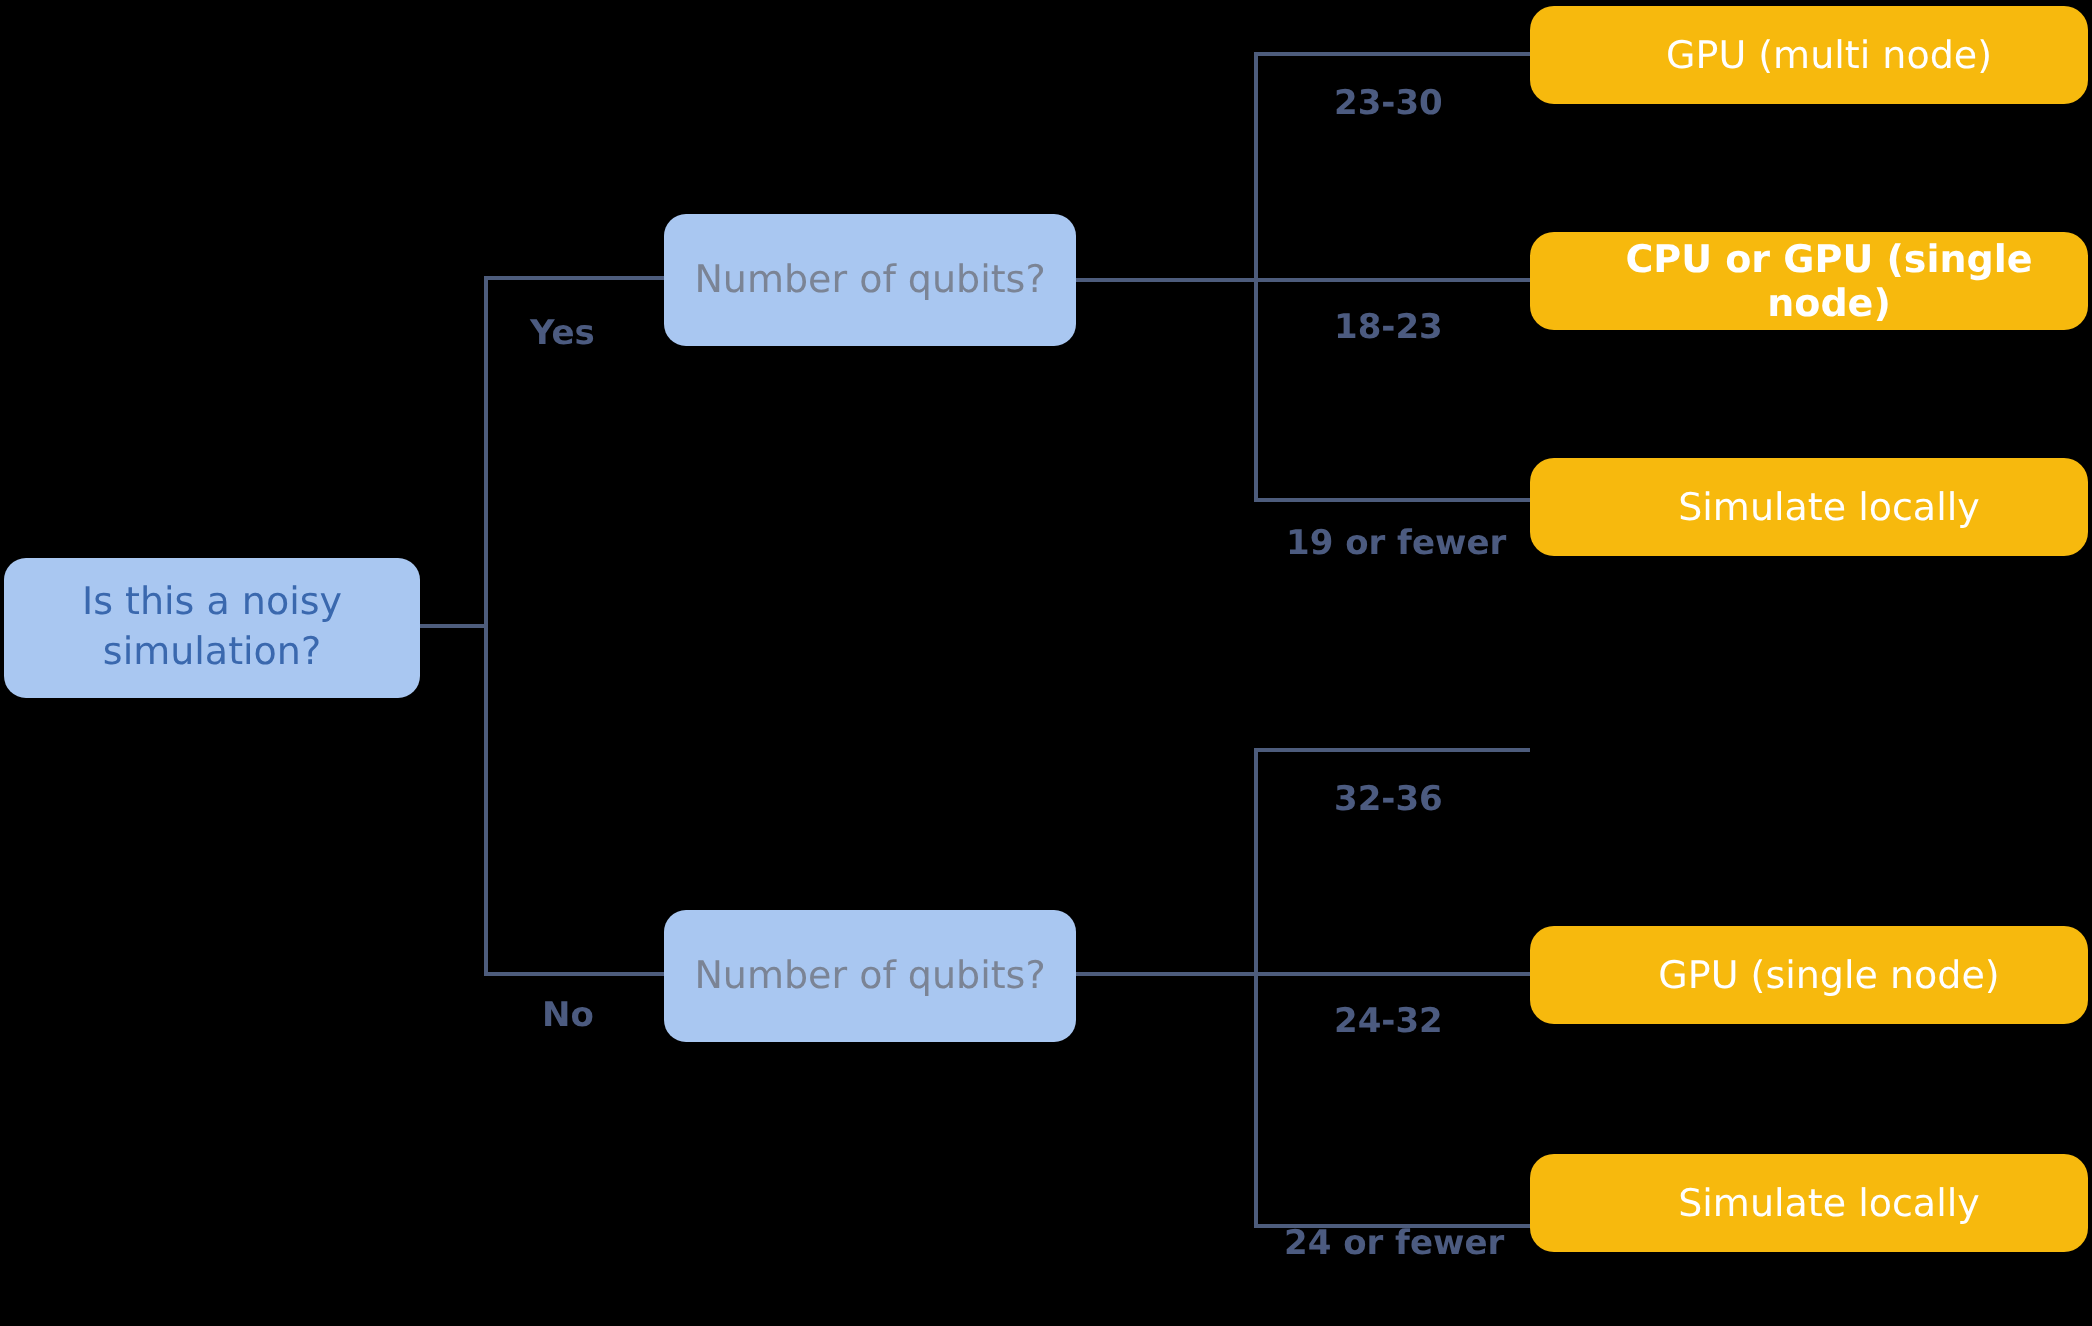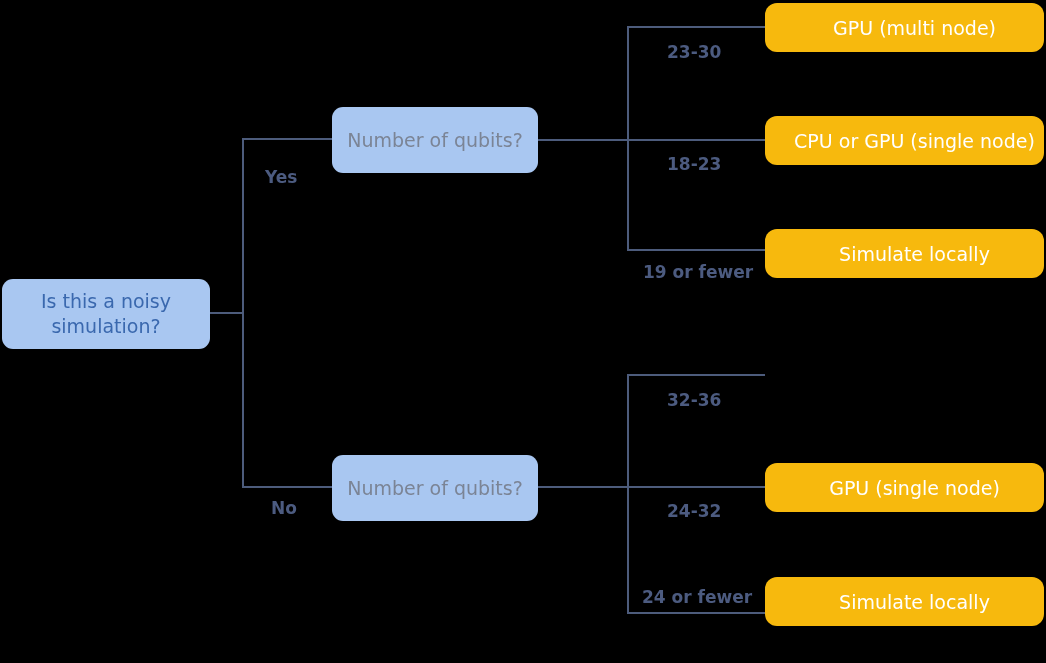--- a/index.html
+++ b/index.html
@@ -46,21 +46,21 @@
   .node.q2 { top: 455px; }
   .node.leaf {
     left: 765px; width: 279px; height: 49px;
     background: var(--node-orange, #F7B90D);
     color: var(--leaf-text, #FFFFFF);
     font-size: 19px;
     border-radius: 12px;
     padding-left: 20px;
   }
   .leaf.l1 { top: 3px; }
-  .leaf.l2 { top: 116px; }
+  .leaf.l2 { top: 116px; font-weight: bold; }
   .leaf.l3 { top: 229px; }
   .leaf.l4 { top: 351px; }
   .leaf.l5 { top: 463px; }
   .leaf.l6 { top: 577px; }
   .edge-label {
     position: absolute;
     color: var(--edge-label-text, #4C5B80);
     font-size: 17px;
     font-weight: bold;
     white-space: nowrap;
@@ -83,37 +83,37 @@
 
   <div class="line h" style="left:538px; top:486px; width:227px;"></div>
   <div class="line v" style="left:627px; top:374px; height:240px;"></div>
   <div class="line h" style="left:629px; top:374px; width:136px;"></div>
   <div class="line h" style="left:629px; top:612px; width:136px;"></div>
 
   <div class="node blue root">
     <span>Is this a noisy simulation?</span>
   </div>
 
-  <div class="edge-label" style="left:265px; top:167px;">Yes</div>
+  <div class="edge-label" style="left:265px; top:157px;">Yes</div>
   <div class="edge-label" style="left:271px; top:498px;">No</div>
 
   <div class="node blue question q1">
     <span>Number of qubits?</span>
   </div>
   <div class="node blue question q2">
     <span>Number of qubits?</span>
   </div>
 
   <div class="edge-label" style="left:667px; top:42px;">23-30</div>
   <div class="edge-label" style="left:667px; top:154px;">18-23</div>
   <div class="edge-label" style="left:643px; top:262px;">19 or fewer</div>
 
   <div class="edge-label" style="left:667px; top:390px;">32-36</div>
   <div class="edge-label" style="left:667px; top:501px;">24-32</div>
-  <div class="edge-label" style="left:642px; top:587px;">24 or fewer</div>
+  <div class="edge-label" style="left:642px; top:612px;">24 or fewer</div>
 
   <div class="node leaf l1">
     <span>GPU (multi node)</span>
   </div>
   <div class="node leaf l2">
     <span>CPU or GPU (single node)</span>
   </div>
   <div class="node leaf l3">
     <span>Simulate locally</span>
   </div>

